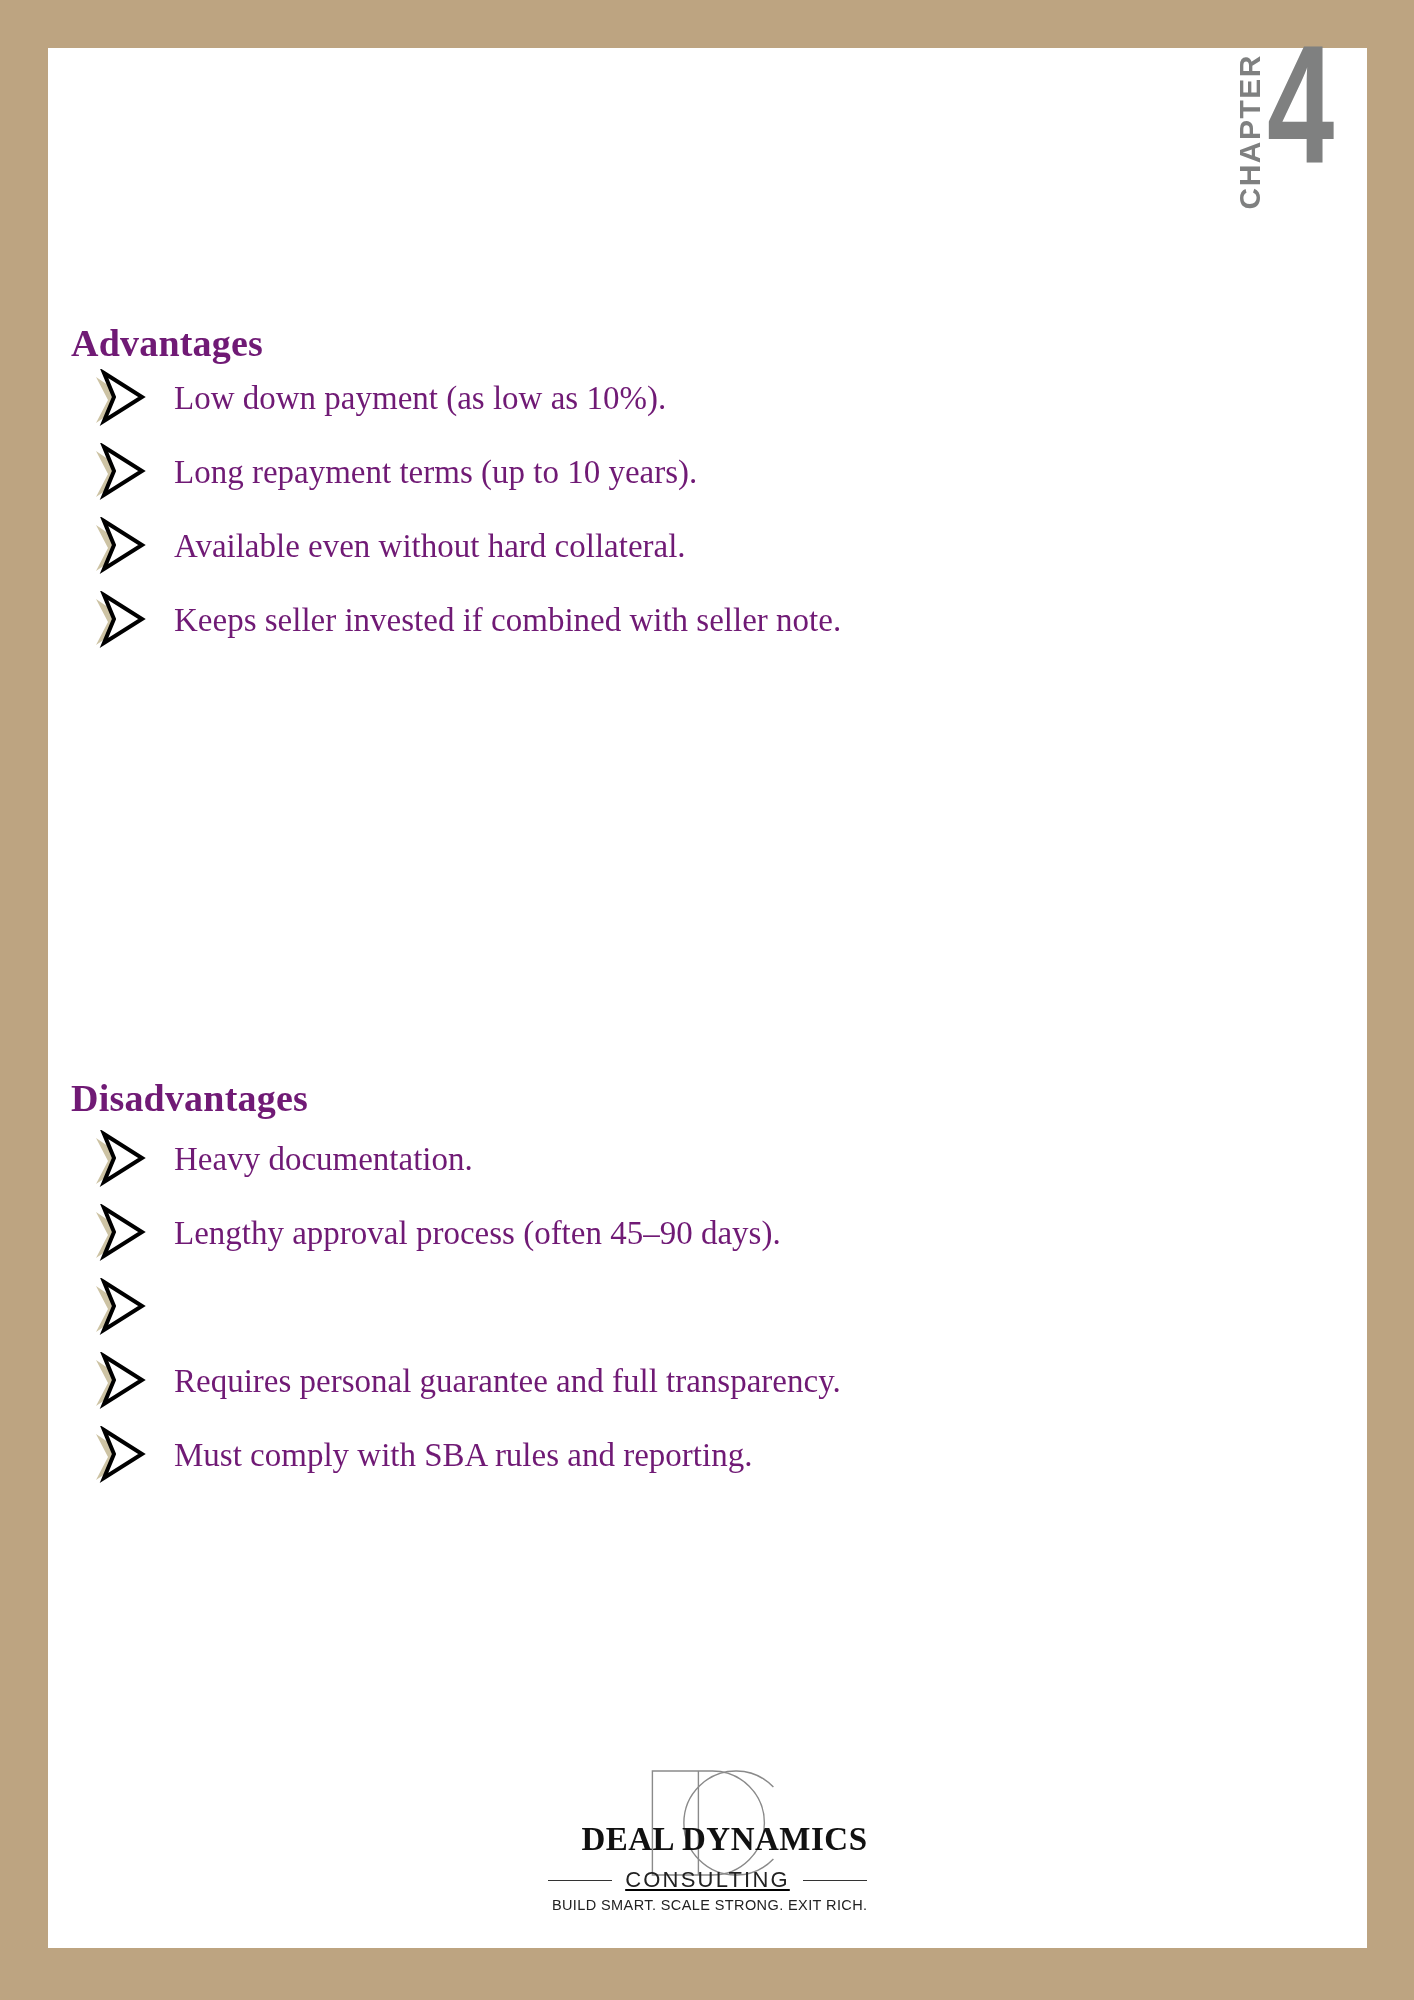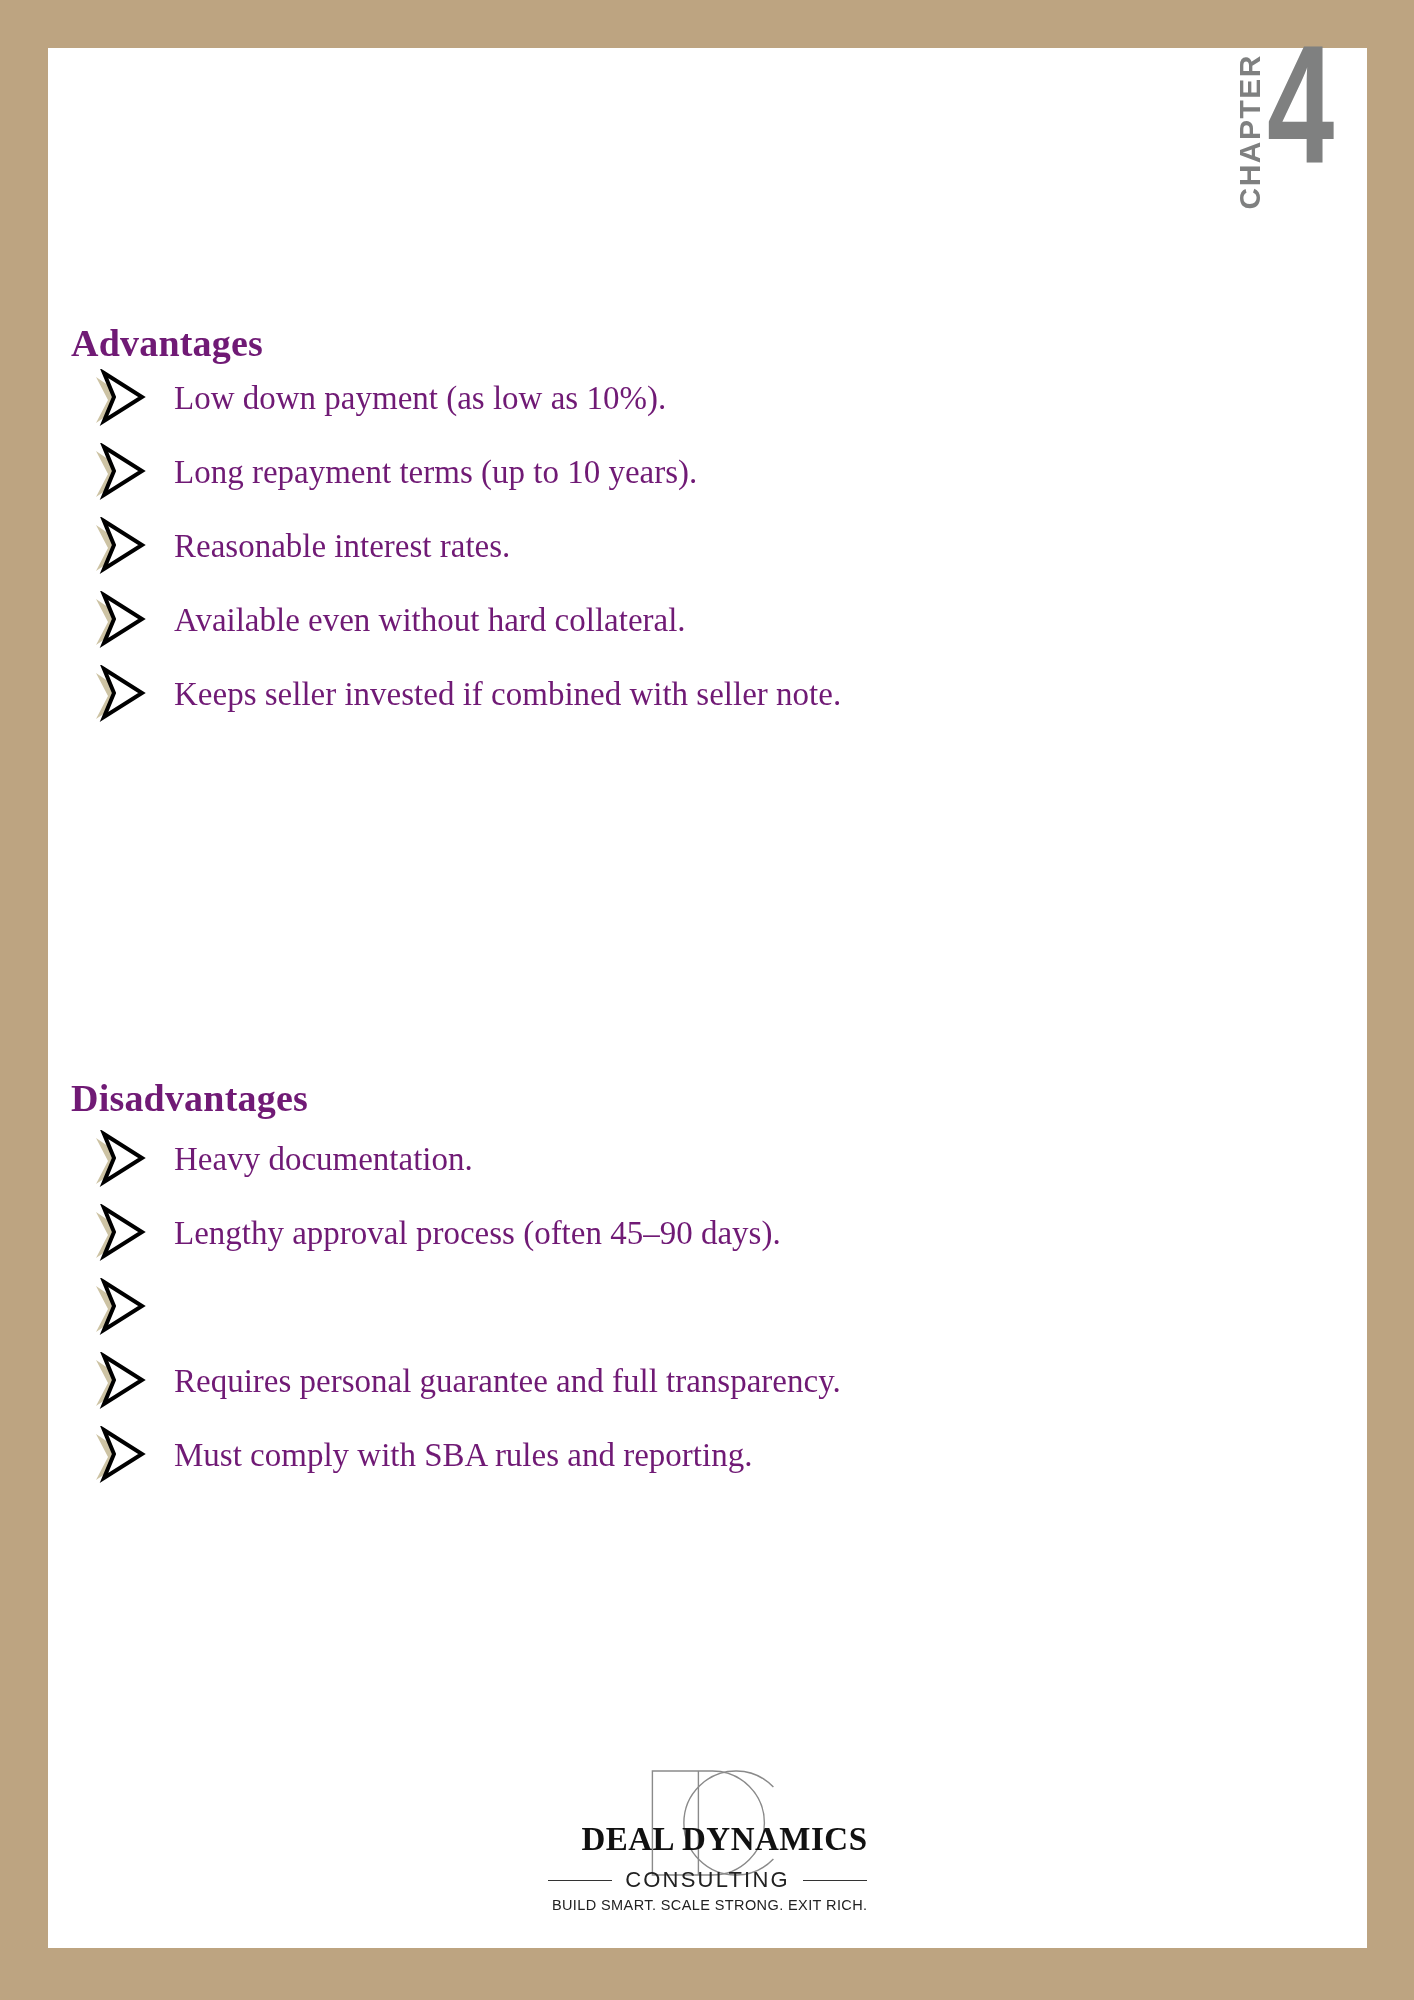--- a/index.html
+++ b/index.html
@@ -175,20 +175,21 @@
   .logo-rule-row {
     position: absolute;
     left: 0;
     top: 104px;
     width: 320px;
     display: flex;
     flex-direction: row;
     align-items: center;
     justify-content: center;
     gap: 13px;
+    text-decoration: underline;
   }
   .logo-rule {
     height: 1px;
     width: 72px;
     background: #333333;
   }
   .logo-sub {
     font-family: "Liberation Sans", "DejaVu Sans", sans-serif;
     font-size: 22px;
     letter-spacing: 2.2px;
@@ -238,29 +239,20 @@
         <li class="bullet-item">
           <span class="chevron-icon">
             <svg viewBox="0 0 72 62">
               <path d="M6 8 L40 31 L6 54 L18 31 Z" fill="#cdc3a4"></path>
               <path d="M14 4 L52 28 L14 52 L24 28 Z" fill="#ffffff" stroke="#000000" stroke-width="4" stroke-linejoin="miter"></path>
             </svg>
           </span>
           <span class="bullet-text">Long repayment terms (up to 10 years).</span>
         </li>
 
-        <li class="bullet-item">
-          <span class="chevron-icon">
-            <svg viewBox="0 0 72 62">
-              <path d="M6 8 L40 31 L6 54 L18 31 Z" fill="#cdc3a4"></path>
-              <path d="M14 4 L52 28 L14 52 L24 28 Z" fill="#ffffff" stroke="#000000" stroke-width="4" stroke-linejoin="miter"></path>
-            </svg>
-          </span>
-          <span class="bullet-text">Reasonable interest rates.</span>
-        </li>
 
         <li class="bullet-item">
           <span class="chevron-icon">
             <svg viewBox="0 0 72 62">
               <path d="M6 8 L40 31 L6 54 L18 31 Z" fill="#cdc3a4"></path>
               <path d="M14 4 L52 28 L14 52 L24 28 Z" fill="#ffffff" stroke="#000000" stroke-width="4" stroke-linejoin="miter"></path>
             </svg>
           </span>
           <span class="bullet-text">Available even without hard collateral.</span>
         </li>

